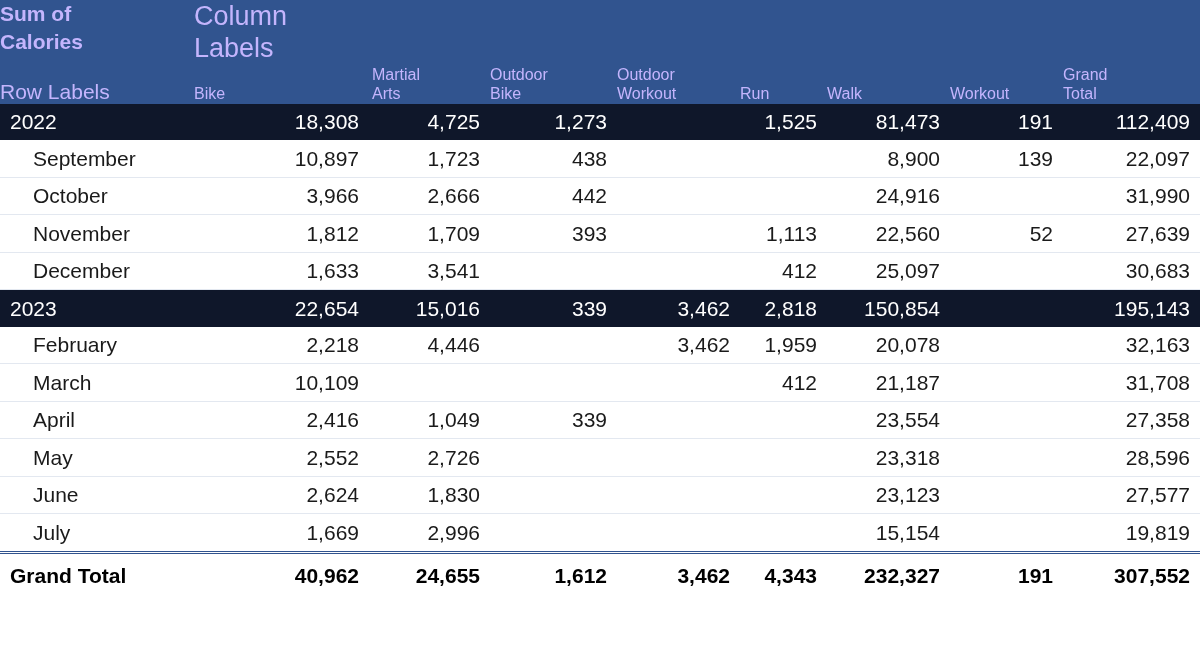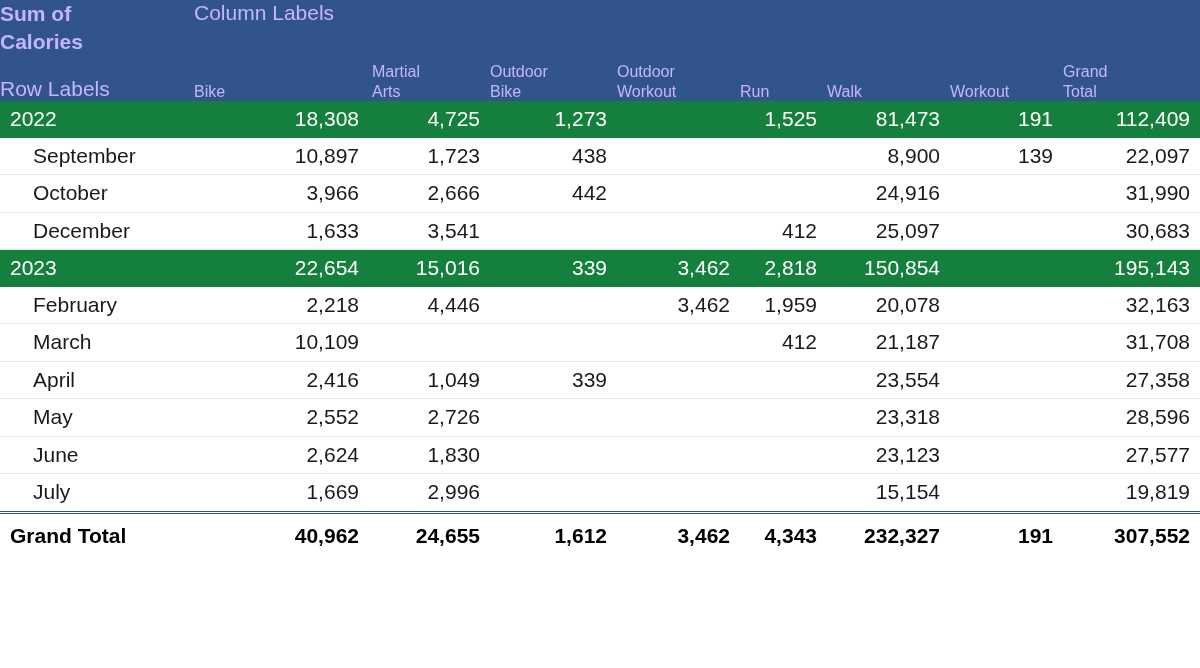--- a/index.html
+++ b/index.html
@@ -51,21 +51,21 @@
   .hdr-labels-row td { height: 38px; vertical-align: bottom; }
 
   .sum-of-calories {
     font-weight: bold;
     font-size: 21px;
     line-height: 1.33;
     padding: 7px 0 0 10px;
     white-space: pre-line;
   }
   .column-labels {
-    font-size: 21px;
+    font-size: 27px;
     padding: 36px 0 0 13px;
     line-height: 1.2;
   }
   .hdr-col-title {
     font-size: 16px;
     line-height: 1.22;
     padding: 0 0 4px 13px;
     text-align: left;
     white-space: pre-line;
     vertical-align: bottom;
@@ -94,21 +94,21 @@
   td.lbl.indent { padding-left: 33px; }
 
   td.num {
     text-align: right;
     padding-right: 10px;
   }
   td.num.pad13 { padding-right: 13px; }
 
   
   tr.year-row td {
-    background: #15803d;
+    background: #0f172a;
     color: #ffffff;
     border-bottom: none;
     border-top: none;
   }
 
   
   tr.grand-row td {
     font-weight: bold;
     color: #000000;
     border-bottom: none;
@@ -186,20 +186,31 @@
           <td class="num pad13">3,966</td>
           <td class="num">2,666</td>
           <td class="num">442</td>
           <td class="num"></td>
           <td class="num"></td>
           <td class="num">24,916</td>
           <td class="num"></td>
           <td class="num">31,990</td>
         </tr>
         <tr>
+          <td class="lbl indent">November</td>
+          <td class="num pad13">1,812</td>
+          <td class="num">1,709</td>
+          <td class="num">393</td>
+          <td class="num"></td>
+          <td class="num">1,113</td>
+          <td class="num">22,560</td>
+          <td class="num">52</td>
+          <td class="num">27,639</td>
+        </tr>
+        <tr>
           <td class="lbl indent">December</td>
           <td class="num pad13">1,633</td>
           <td class="num">3,541</td>
           <td class="num"></td>
           <td class="num"></td>
           <td class="num">412</td>
           <td class="num">25,097</td>
           <td class="num"></td>
           <td class="num">30,683</td>
         </tr>

